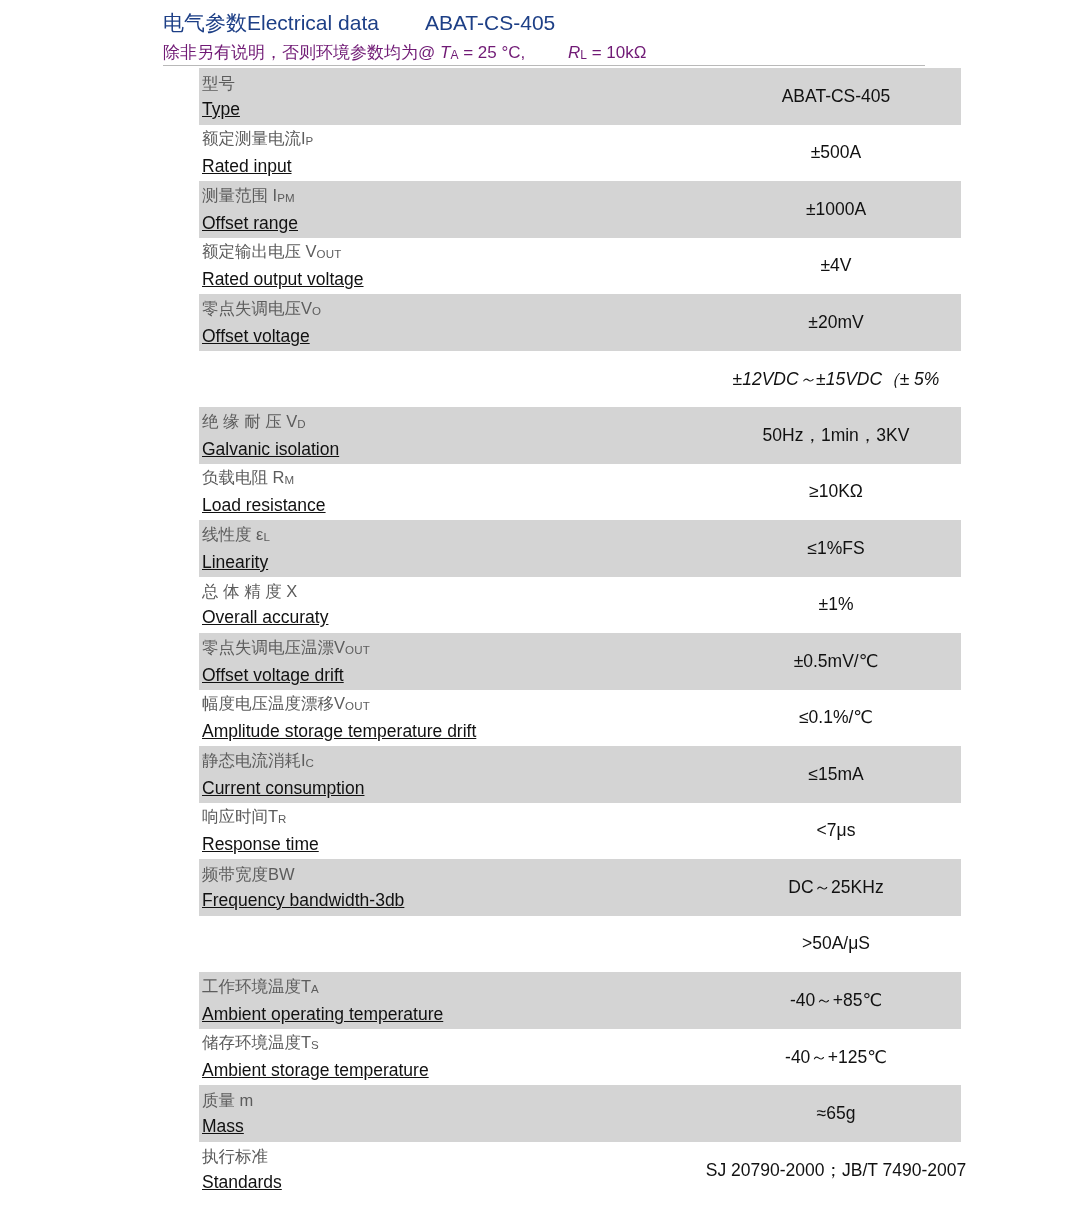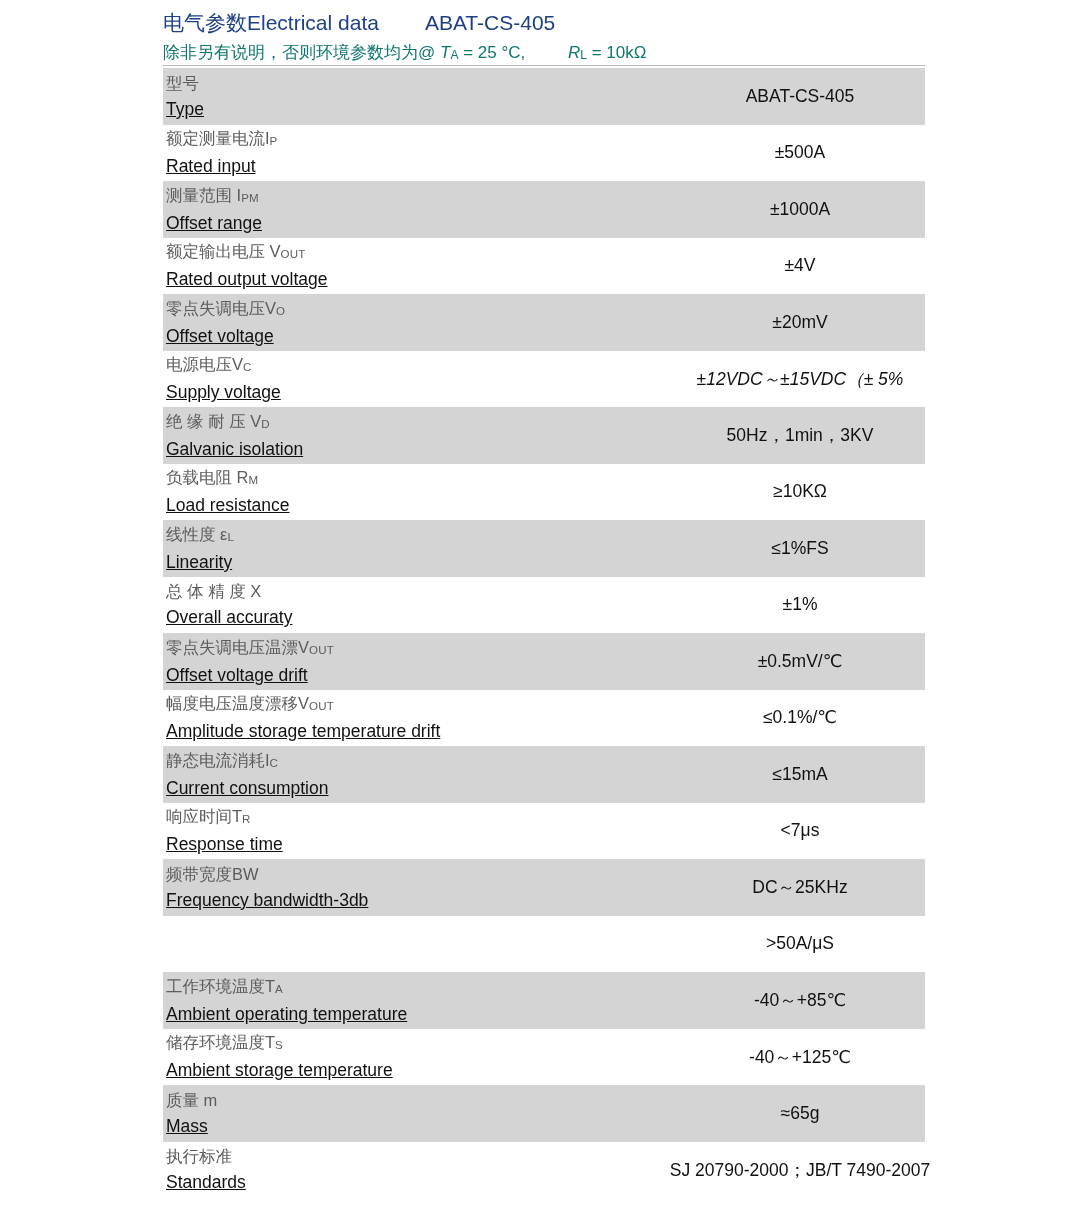--- a/index.html
+++ b/index.html
@@ -36,21 +36,21 @@
     white-space: nowrap;
   }
   .title-cn { letter-spacing: 0px; }
   .title-en { }
   .title-model {
     margin-left: 46px;
   }
   .subtitle {
     margin-top: 5px;
     font-size: 17px;
-    color: #0f766e;
+    color: #701a75;
     line-height: 24px;
     white-space: nowrap;
   }
   .subtitle .ital { font-style: italic; }
   .sub-sm {
     font-size: 12px;
     vertical-align: baseline;
     position: relative;
     top: 1px;
   }
@@ -68,20 +68,21 @@
     left: 163px;
     top: -3px;
     width: 762px;
     height: 1px;
     background: #b9b9b9;
   }
 
   .row {
     position: relative;
     height: 56.5px;
+    margin-left: 36px;
   }
   
   .row .band {
     position: absolute;
     left: 163px;
     top: 0;
     width: 762px;
     height: 100%;
   }
   .row.shaded .band { background: #d4d4d4; }
@@ -201,24 +202,20 @@
       <div class="row shaded">
         <div class="band"></div>
         <div class="label">
           <div class="cn">零点失调电压V<span class="sc">O</span></div>
           <div class="en">Offset voltage</div>
         </div>
         <div class="value">±20mV</div>
       </div>
       <div class="row plain">
         <div class="band"></div>
-        <div class="label">
-          <div class="cn">电源电压V<span class="sc">C</span></div>
-          <div class="en">Supply voltage</div>
-        </div>
         <div class="value wide">±12VDC～±15VDC（± 5%</div>
       </div>
       <div class="row shaded">
         <div class="band"></div>
         <div class="label">
           <div class="cn">绝 缘 耐 压 V<span class="sc">D</span></div>
           <div class="en">Galvanic isolation</div>
         </div>
         <div class="value">50Hz，1min，3KV</div>
       </div>

